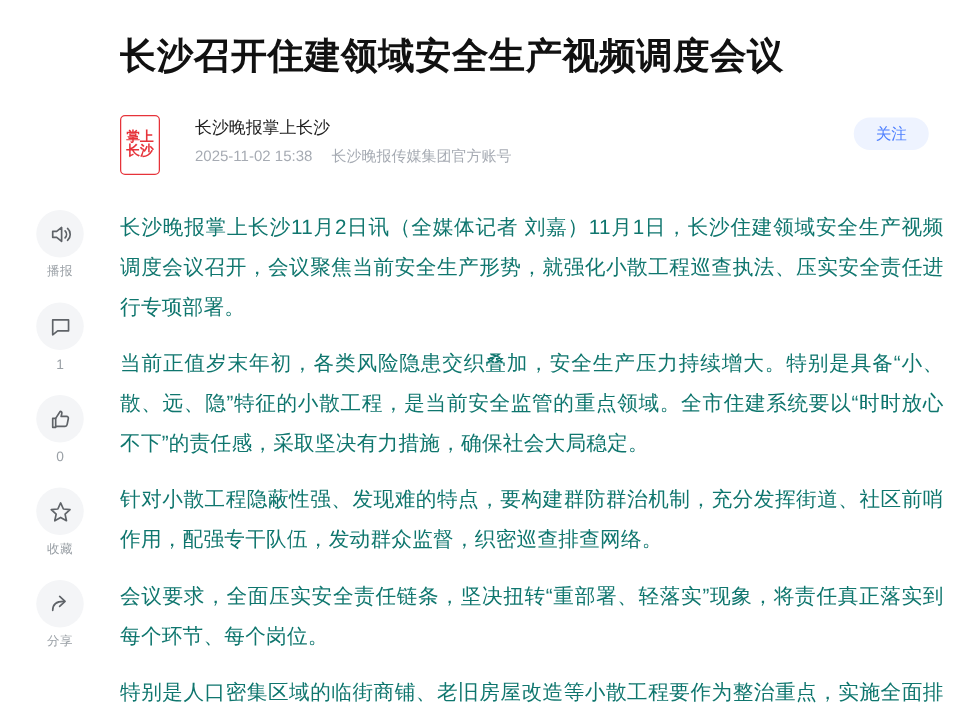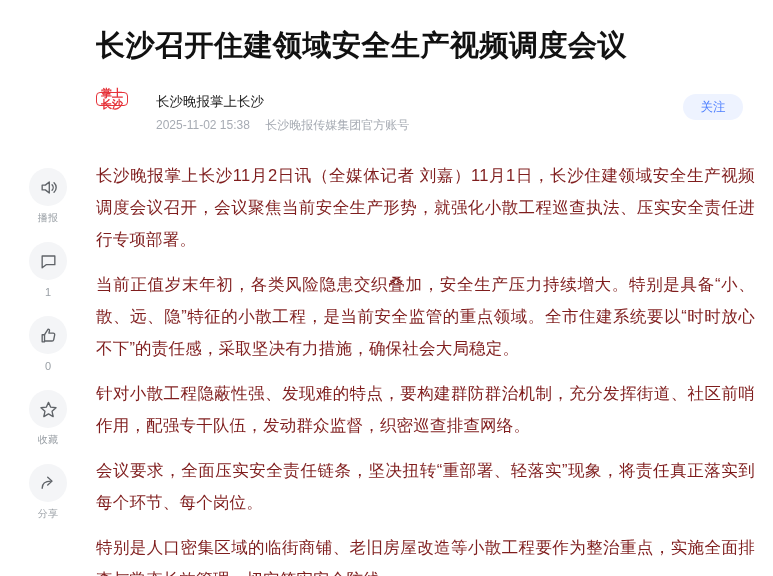--- a/index.html
+++ b/index.html
@@ -79,21 +79,21 @@
   }
 
   .byline {
     display: flex;
     align-items: flex-start;
     margin-top: 26px;
     position: relative;
   }
   .avatar {
     width: 32px;
-    height: 14px;
+    height: 48px;
     border-radius: 4px;
     background: #ffffff;
     border: 1px solid #e6333a;
     color: #e6333a;
     font-size: 11px;
     line-height: 11px;
     font-weight: bold;
     display: flex;
     flex-direction: column;
     align-items: center;
@@ -136,21 +136,21 @@
     justify-content: center;
     cursor: pointer;
     border: none;
     font-family: "Liberation Sans", sans-serif;
   }
 
   .article { margin-top: 26px; }
   .para {
     font-size: 16.5px;
     line-height: 32px;
-    color: #7f1d1d;
+    color: #0f766e;
     margin: 0 0 13px 0;
     text-align: justify;
     letter-spacing: 0.2px;
   }
 </style>
 </head>
 <body>
 
 <div class="page">
 

